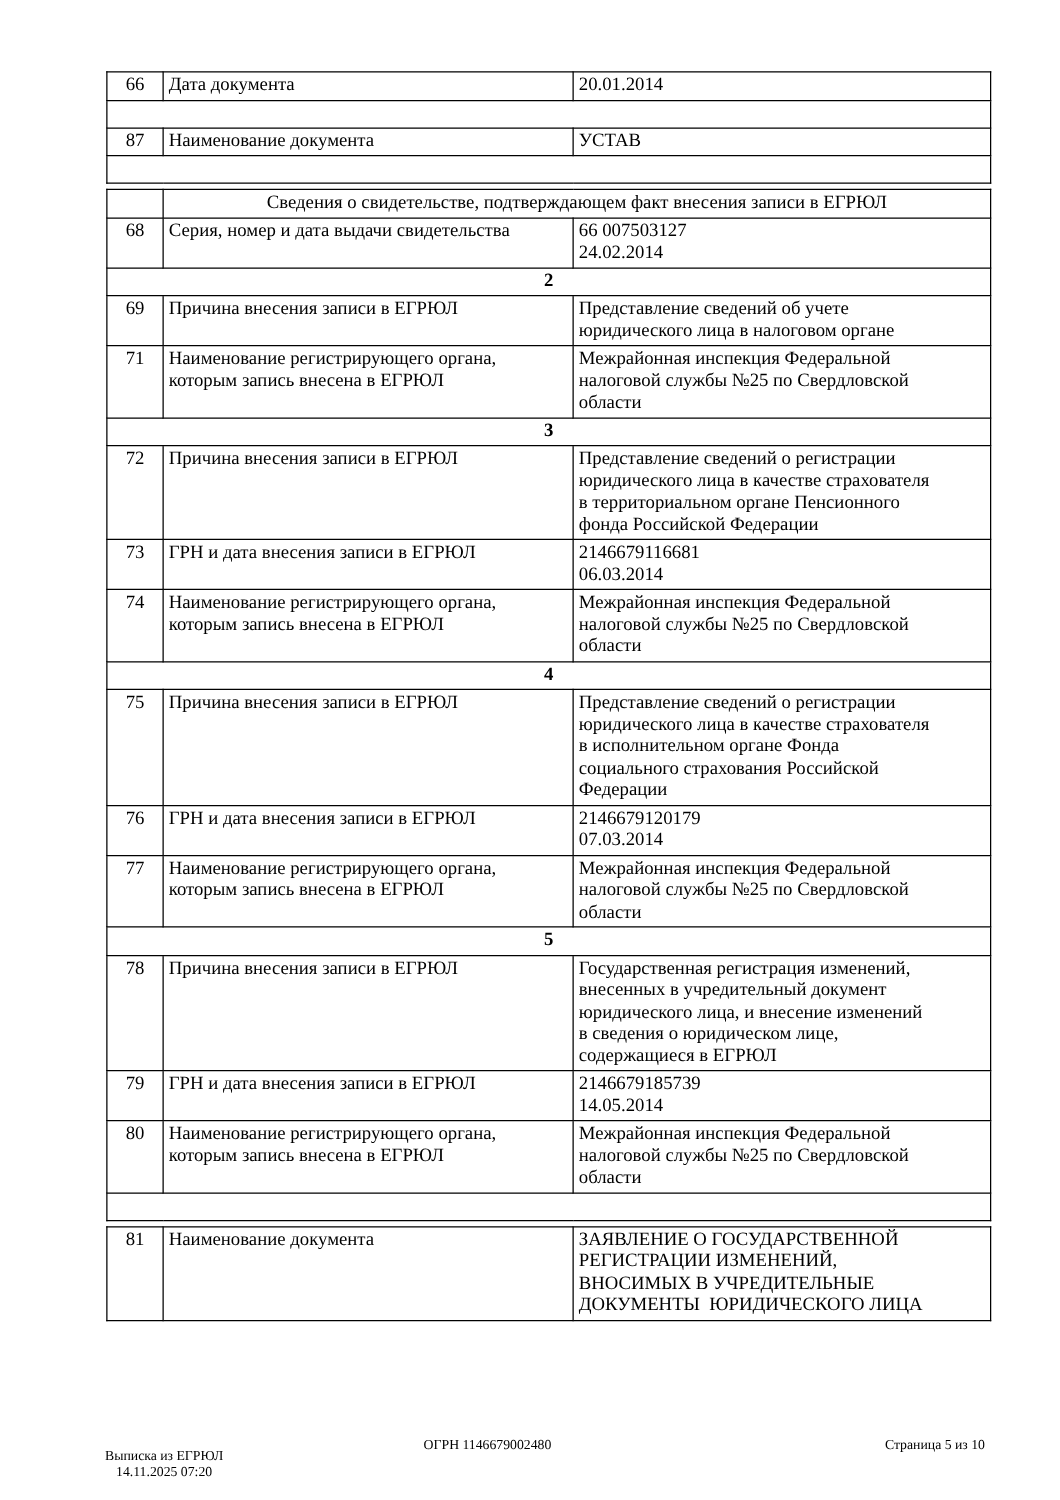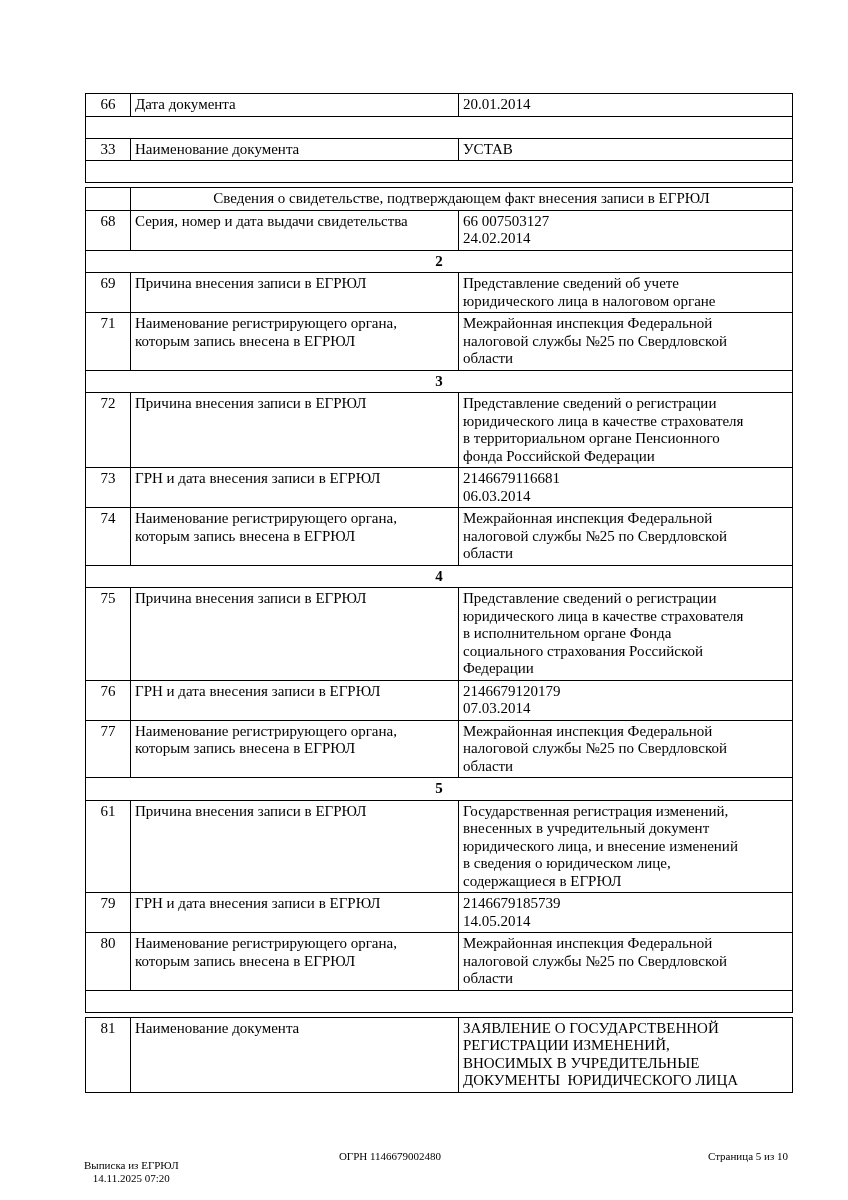--- a/index.html
+++ b/index.html
@@ -4,21 +4,21 @@
 <style>
   html,body{margin:0;padding:0;}
   body{
     width:848px;height:1200px;position:relative;background:#ffffff;color:#000;
     font-family:"Liberation Serif","DejaVu Serif",serif;
     overflow:hidden;
   }
   .doc-table{
     position:absolute;left:85px;top:57px;width:707px;
     border-collapse:collapse;table-layout:fixed;
-    font-size:15px;line-height:17.5px;margin-top:36px;
+    font-size:15px;line-height:17.5px;
   }
   .doc-table td{
     border:1px solid #000;vertical-align:top;padding:2px 4px;
     overflow:hidden;
   }
   .c-num{text-align:center;padding:2px 1px;}
   .c-label,.c-value{white-space:pre-wrap;}
   .c-section{white-space:normal;}
   .c-section.center{text-align:center;}
   .c-group{text-align:center;font-weight:bold;}
@@ -41,21 +41,21 @@
   <tbody>
       <tr>
         <td class="c-num">66</td>
         <td class="c-label">Дата документа</td>
         <td class="c-value">20.01.2014</td>
       </tr>
       <tr>
         <td class="c-spacer" colspan="3"></td>
       </tr>
       <tr>
-        <td class="c-num">33</td>
+        <td class="c-num">87</td>
         <td class="c-label">Наименование документа</td>
         <td class="c-value">УСТАВ</td>
       </tr>
       <tr>
         <td class="c-spacer" colspan="3"></td>
       </tr>
       <tr class="gap-row">
         <td colspan="3"></td>
       </tr>
       <tr>
@@ -133,21 +133,21 @@
         <td class="c-label">Наименование регистрирующего органа,
 которым запись внесена в ЕГРЮЛ</td>
         <td class="c-value">Межрайонная инспекция Федеральной
 налоговой службы №25 по Свердловской
 области</td>
       </tr>
       <tr>
         <td class="c-group" colspan="3">5</td>
       </tr>
       <tr>
-        <td class="c-num">61</td>
+        <td class="c-num">78</td>
         <td class="c-label">Причина внесения записи в ЕГРЮЛ</td>
         <td class="c-value">Государственная регистрация изменений,
 внесенных в учредительный документ
 юридического лица, и внесение изменений
 в сведения о юридическом лице,
 содержащиеся в ЕГРЮЛ</td>
       </tr>
       <tr>
         <td class="c-num">79</td>
         <td class="c-label">ГРН и дата внесения записи в ЕГРЮЛ</td>

